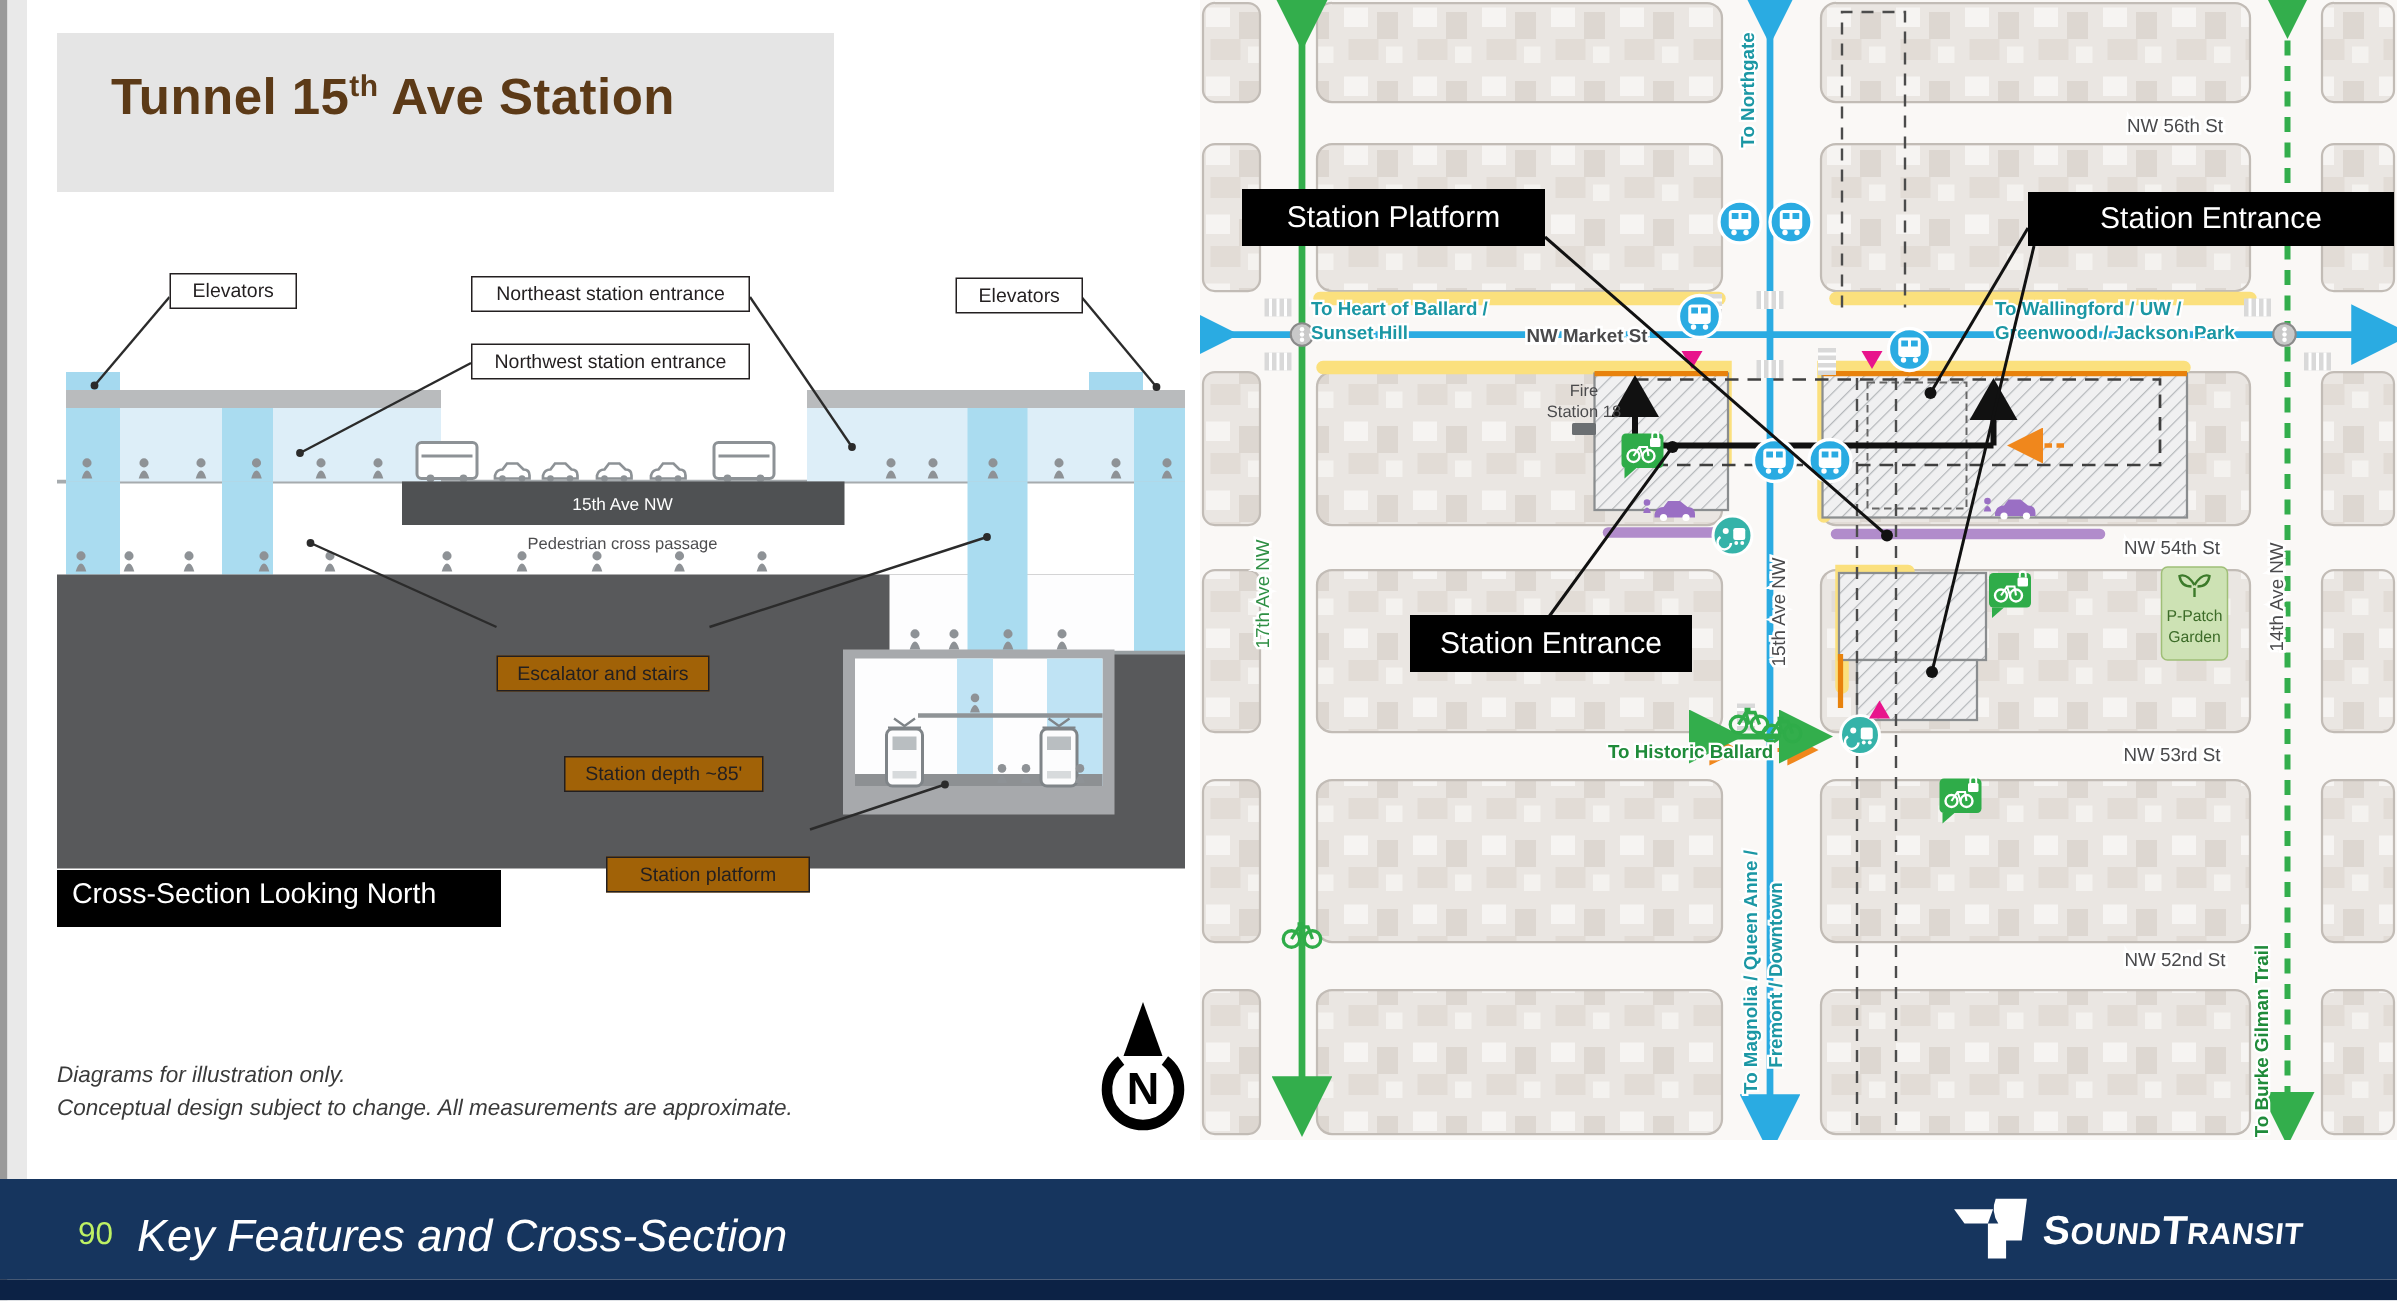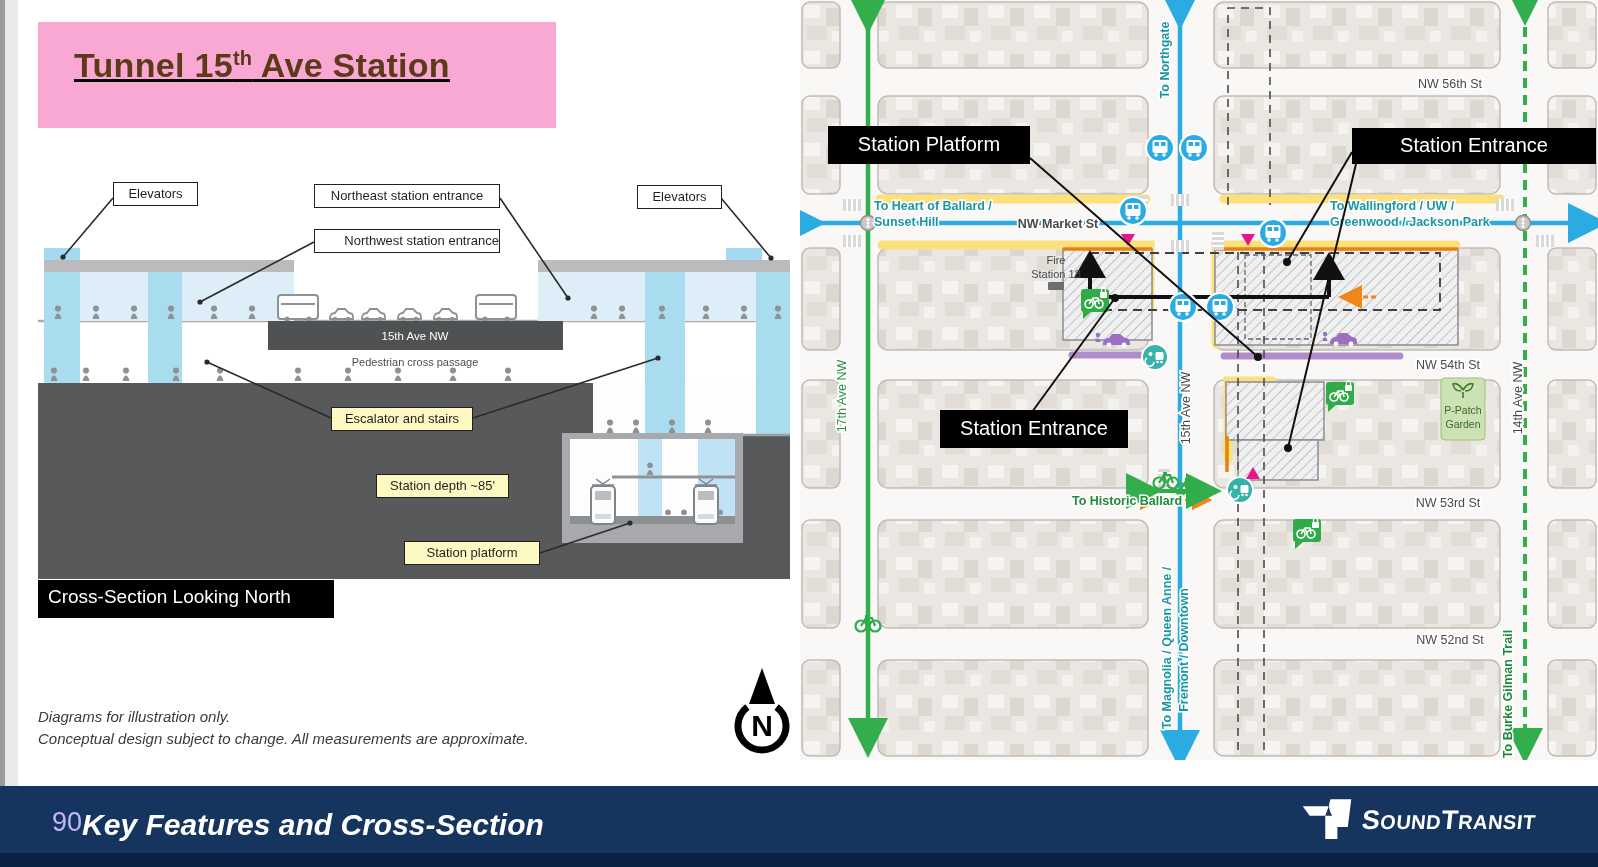--- a/index.html
+++ b/index.html
@@ -1,40 +1,40 @@
 <!DOCTYPE html>
 <html><head>
 <meta charset="utf-8">
 <style>
   html,body{margin:0;padding:0;background:#fff;}
   .screen{position:relative;width:1598px;height:867px;overflow:hidden;background:#ffffff;font-family:"Liberation Sans",sans-serif;}
   .edge-dark{position:absolute;left:0;top:0;width:5px;height:867px;background:#9a9a9a;}
   .edge-light{position:absolute;left:5px;top:0;width:13px;height:867px;background:#e9e9e9;}
   
-  .title-box{position:absolute;left:38px;top:22px;width:518px;height:106px;background:#f9a8d4;text-decoration:underline;}
+  .title-box{position:absolute;left:38px;top:22px;width:518px;height:106px;background:#e5e5e5;}
   .title-box h1{margin:24px 0 0 36px;font-size:34px;font-weight:bold;color:#5c3a17;letter-spacing:.3px;}
   .title-box sup{font-size:20px;}
   
   .cs{position:absolute;left:38px;top:172px;width:760px;height:446px;}
   .cs svg{position:absolute;left:0;top:0;}
   .cs-label{position:absolute;box-sizing:border-box;border:1px solid #231f20;background:#fff;color:#231f20;
     font-size:13px;text-align:center;line-height:21px;height:24px;white-space:nowrap;}
-  .cs-label.gray{background:#fef9c3;}
+  .cs-label.gray{background:#a16207;margin-top:30px;}
   .cs-caption{position:absolute;left:0;top:408px;width:296px;height:38px;background:#000;color:#fff;
     font-size:19px;line-height:34px;padding-left:10px;box-sizing:border-box;}
   .disclaimer{position:absolute;left:38px;top:706px;font-size:15px;font-style:italic;color:#3a3a3a;line-height:1.45;}
   
   .north{position:absolute;left:729px;top:664px;width:66px;height:100px;}
   
   .map{position:absolute;left:800px;top:0;width:798px;height:760px;}
   
   .footer{position:absolute;left:0;top:786px;width:1598px;height:67px;background:#16355e;display:flex;align-items:baseline;}
-  .footer .page{color:#c4b5fd;font-size:27px;margin-left:52px;align-self:center;padding-top:6px;}
+  .footer .page{color:#bef264;font-size:21px;margin-left:52px;align-self:center;padding-top:6px;}
   .footer .hl{color:#49b8c4;font-size:46px;font-weight:bold;font-style:italic;margin-left:38px;letter-spacing:.5px;align-self:center;}
-  .footer .rest{color:#ffffff;font-size:30px;font-weight:bold;font-style:italic;align-self:center;padding-top:10px;}
+  .footer .rest{color:#ffffff;font-size:30px;font-weight:normal;font-style:italic;margin-left:16px;align-self:center;padding-top:10px;}
   .footer-strip{position:absolute;left:0;top:853px;width:1598px;height:14px;background:#0c2245;}
   .logo{position:absolute;right:62px;top:794px;display:flex;align-items:center;height:52px;}
   .logo .mark{margin-right:9px;}
   .logo .word{color:#fff;font-weight:bold;transform:skewX(-6deg);letter-spacing:.5px;white-space:nowrap;}
   .logo .lg{font-size:27px;}
   .logo .sm{font-size:20px;}
 </style>
 </head>
 <body>
 
@@ -165,21 +165,21 @@
           <circle cx="162" cy="130" r="2.6"></circle>
         <circle cx="733" cy="86" r="2.6"></circle>
           <circle cx="169" cy="190" r="2.6"></circle>
           <circle cx="620" cy="186" r="2.6"></circle>
         <circle cx="592" cy="351" r="2.6"></circle>
       </g>
     </svg>
 
     <div class="cs-label" style="left:75px;top:10px;width:85px;">Elevators</div>
     <div class="cs-label" style="left:276px;top:12px;width:186px;">Northeast station entrance</div>
-    <div class="cs-label" style="left:276px;top:57px;width:186px;text-align:right;">Northwest station entrance</div>
+    <div class="cs-label" style="left:276px;top:57px;width:186px;">Northwest station entrance</div>
     <div class="cs-label" style="left:599px;top:13px;width:85px;">Elevators</div>
     <div class="cs-label gray" style="left:293px;top:235px;width:142px;">Escalator and stairs</div>
     <div class="cs-label gray" style="left:338px;top:302px;width:133px;">Station depth ~85'</div>
     <div class="cs-label gray" style="left:366px;top:369px;width:136px;">Station platform</div>
     <div class="cs-caption">Cross-Section Looking North</div>
   </div>
 
   <div class="disclaimer">
     <div>Diagrams for illustration only.</div>
     <div>Conceptual design subject to change. All measurements are approximate.</div>

